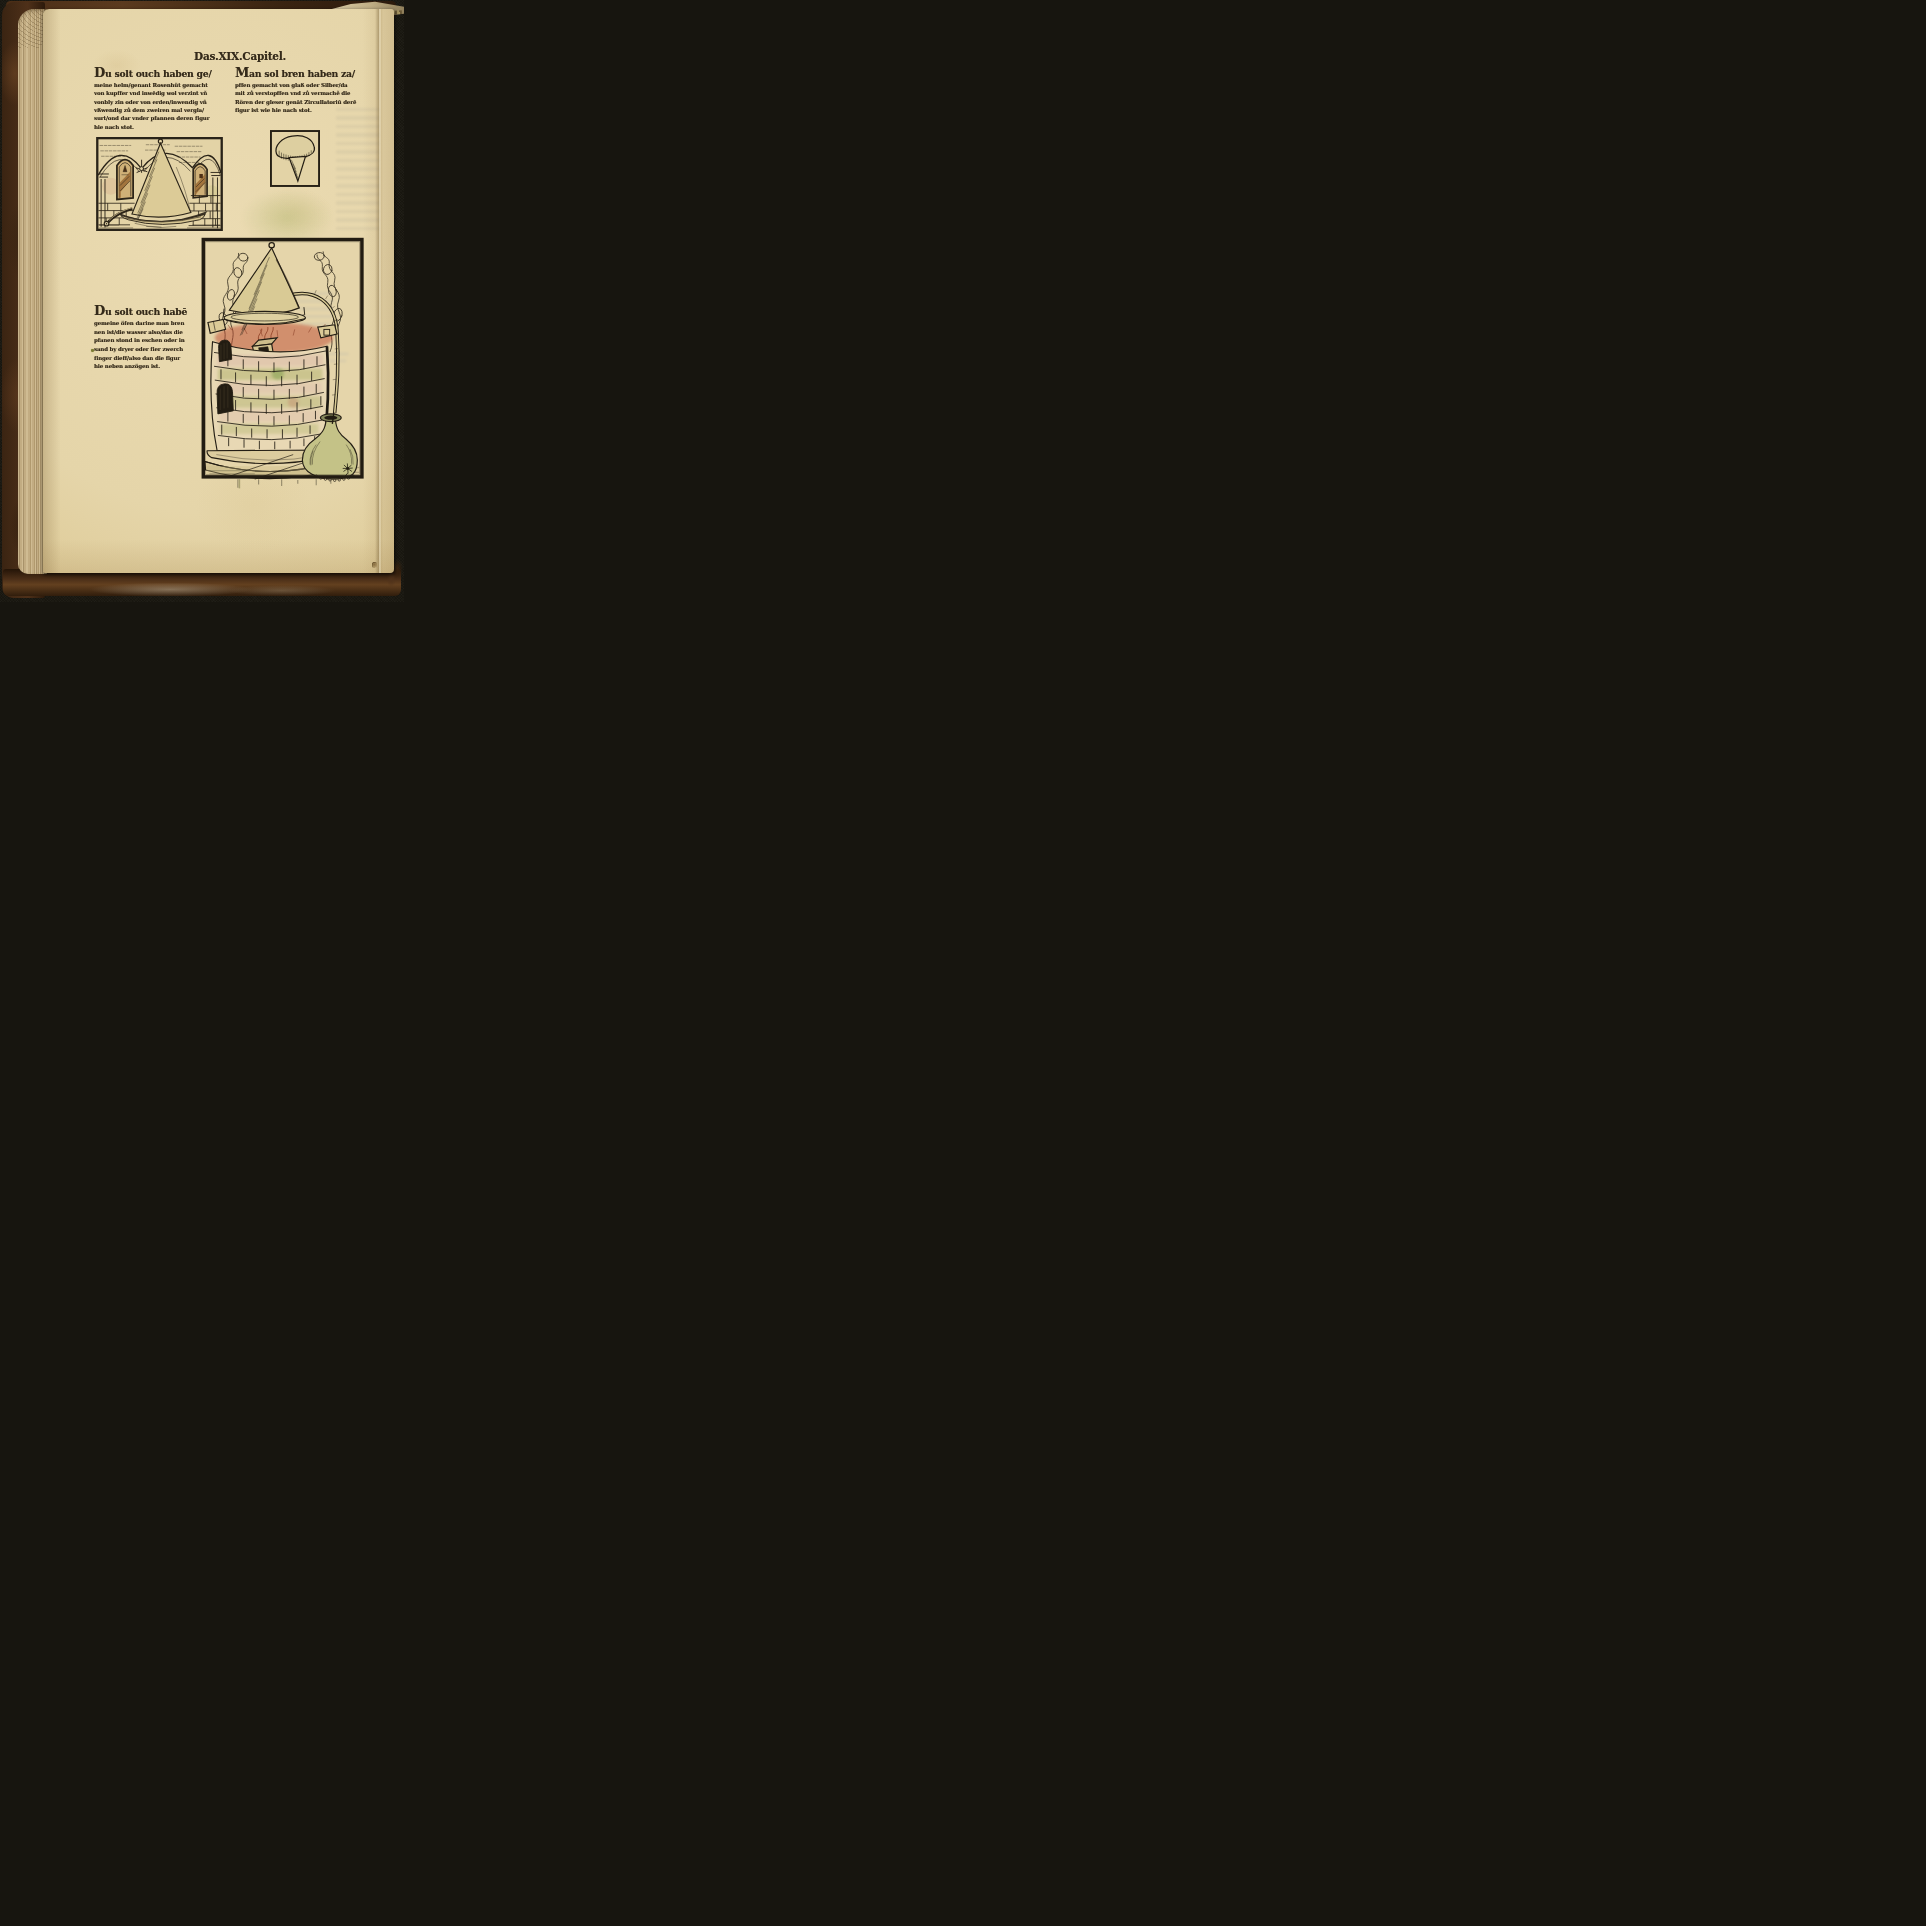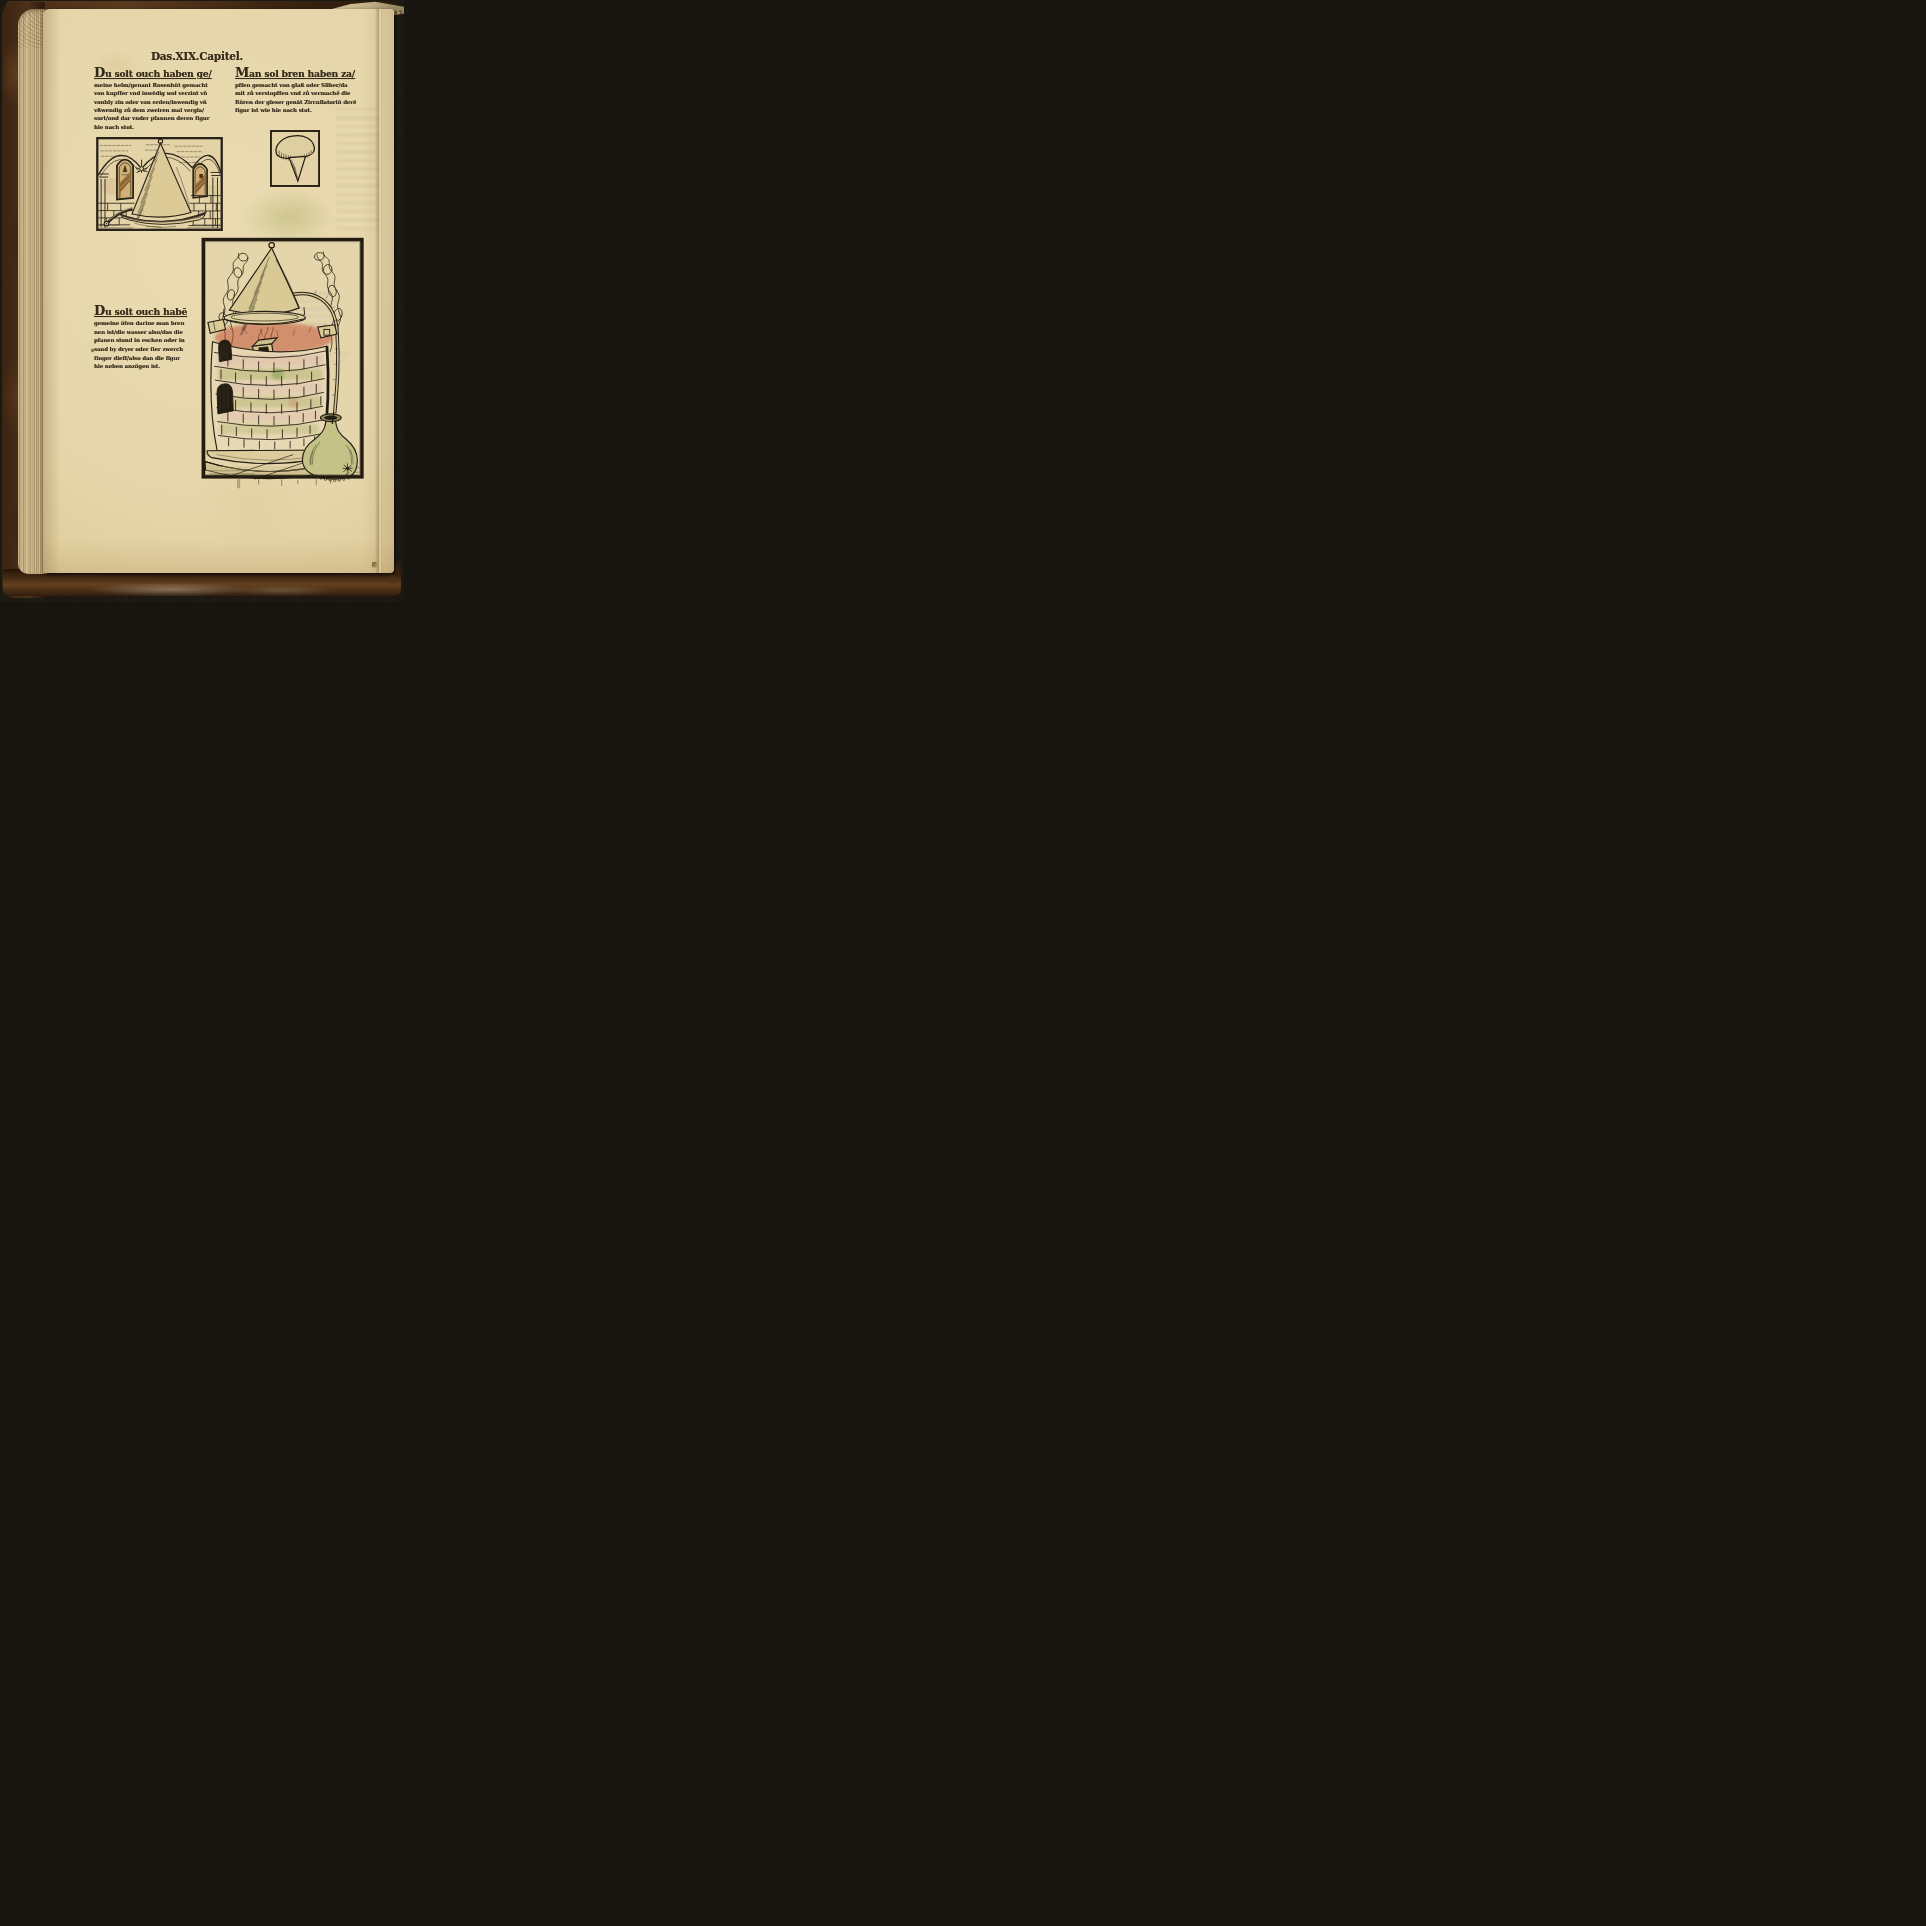--- a/index.html
+++ b/index.html
@@ -58,27 +58,27 @@
       linear-gradient(0deg, rgba(150,120,70,.18), transparent 6%),
       radial-gradient(140% 90% at 50% 40%, #ebdbb2 0%, #e5d5a9 55%, #dcc893 85%, #cdb67e 100%);
     box-shadow:0.8px 1.2px 3.9px rgba(0,0,0,.6);}
   .crease{position:absolute;left:332px;top:0;width:7.7px;height:100%;
     background:linear-gradient(90deg, transparent, rgba(110,88,48,.38) 46%, rgba(248,240,214,.55) 60%, rgba(170,145,95,.2) 80%, transparent);}
   .wormhole{position:absolute;left:329px;top:553px;width:4.6px;height:6.2px;border-radius:50%;
     background:radial-gradient(circle at 45% 40%, #8a6f42, #b29a68 70%, transparent 75%);
     box-shadow:inset 0.4px 0.4px 0.8px rgba(60,40,10,.8);}
   
   .bl{color:#342a1a;text-shadow:0.2px 0.1px 0.2px rgba(45,35,18,.55);white-space:nowrap;}
-  .title{position:absolute;left:108px;top:41px;width:178px;margin:0;
+  .title{position:absolute;left:108px;top:41px;width:178px;margin:0;text-align:center;
     font-size:10.4px;font-weight:700;letter-spacing:-0.2px;}
   .col{position:absolute;}
   .col-a{left:51px;top:57px;width:137px;}
   .col-b{left:192px;top:57px;width:137px;}
   .col-c{left:51px;top:295px;width:109px;}
-  .hd{font-size:9.2px;font-weight:700;letter-spacing:-0.2px;line-height:14px;text-decoration:underline;}
+  .hd{font-size:9.2px;font-weight:700;letter-spacing:-0.2px;line-height:14px;}
   .hd::first-letter{font-size:1.4em;}
   .ln{font-size:5.4px;font-weight:700;letter-spacing:-0.1px;line-height:8.3px;}
   .col-c .ln{line-height:8.6px;}
   .margin-dot{position:absolute;left:-3.5px;top:45px;width:3.5px;height:2.7px;border-radius:50%;
     background:#7c7c34;box-shadow:0 0 0.8px #7c7c34;}
   
   .fig{position:absolute;margin:0;}
   .fig-rosenhut{left:53px;top:128px;width:127px;height:94px;}
   .fig-stopper{left:227px;top:121px;width:50px;height:57px;}
   .fig-furnace{left:158px;top:228px;width:164px;height:252px;}

